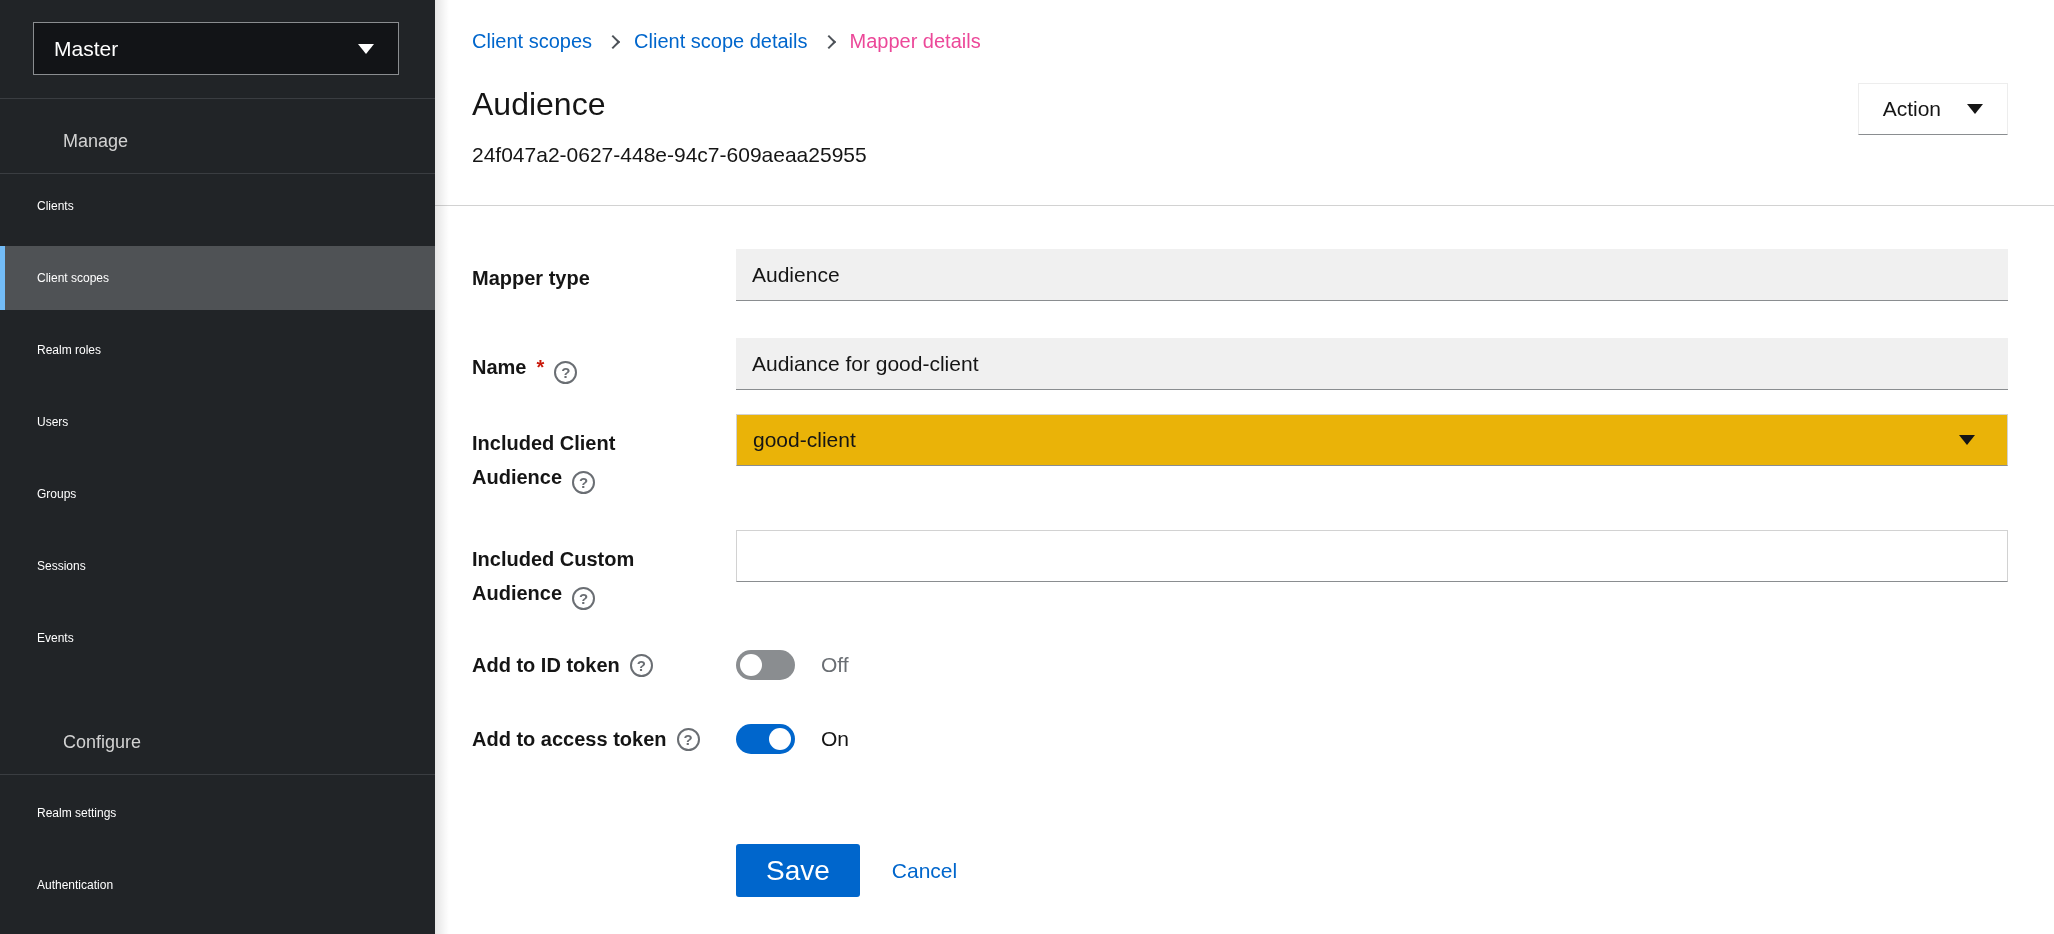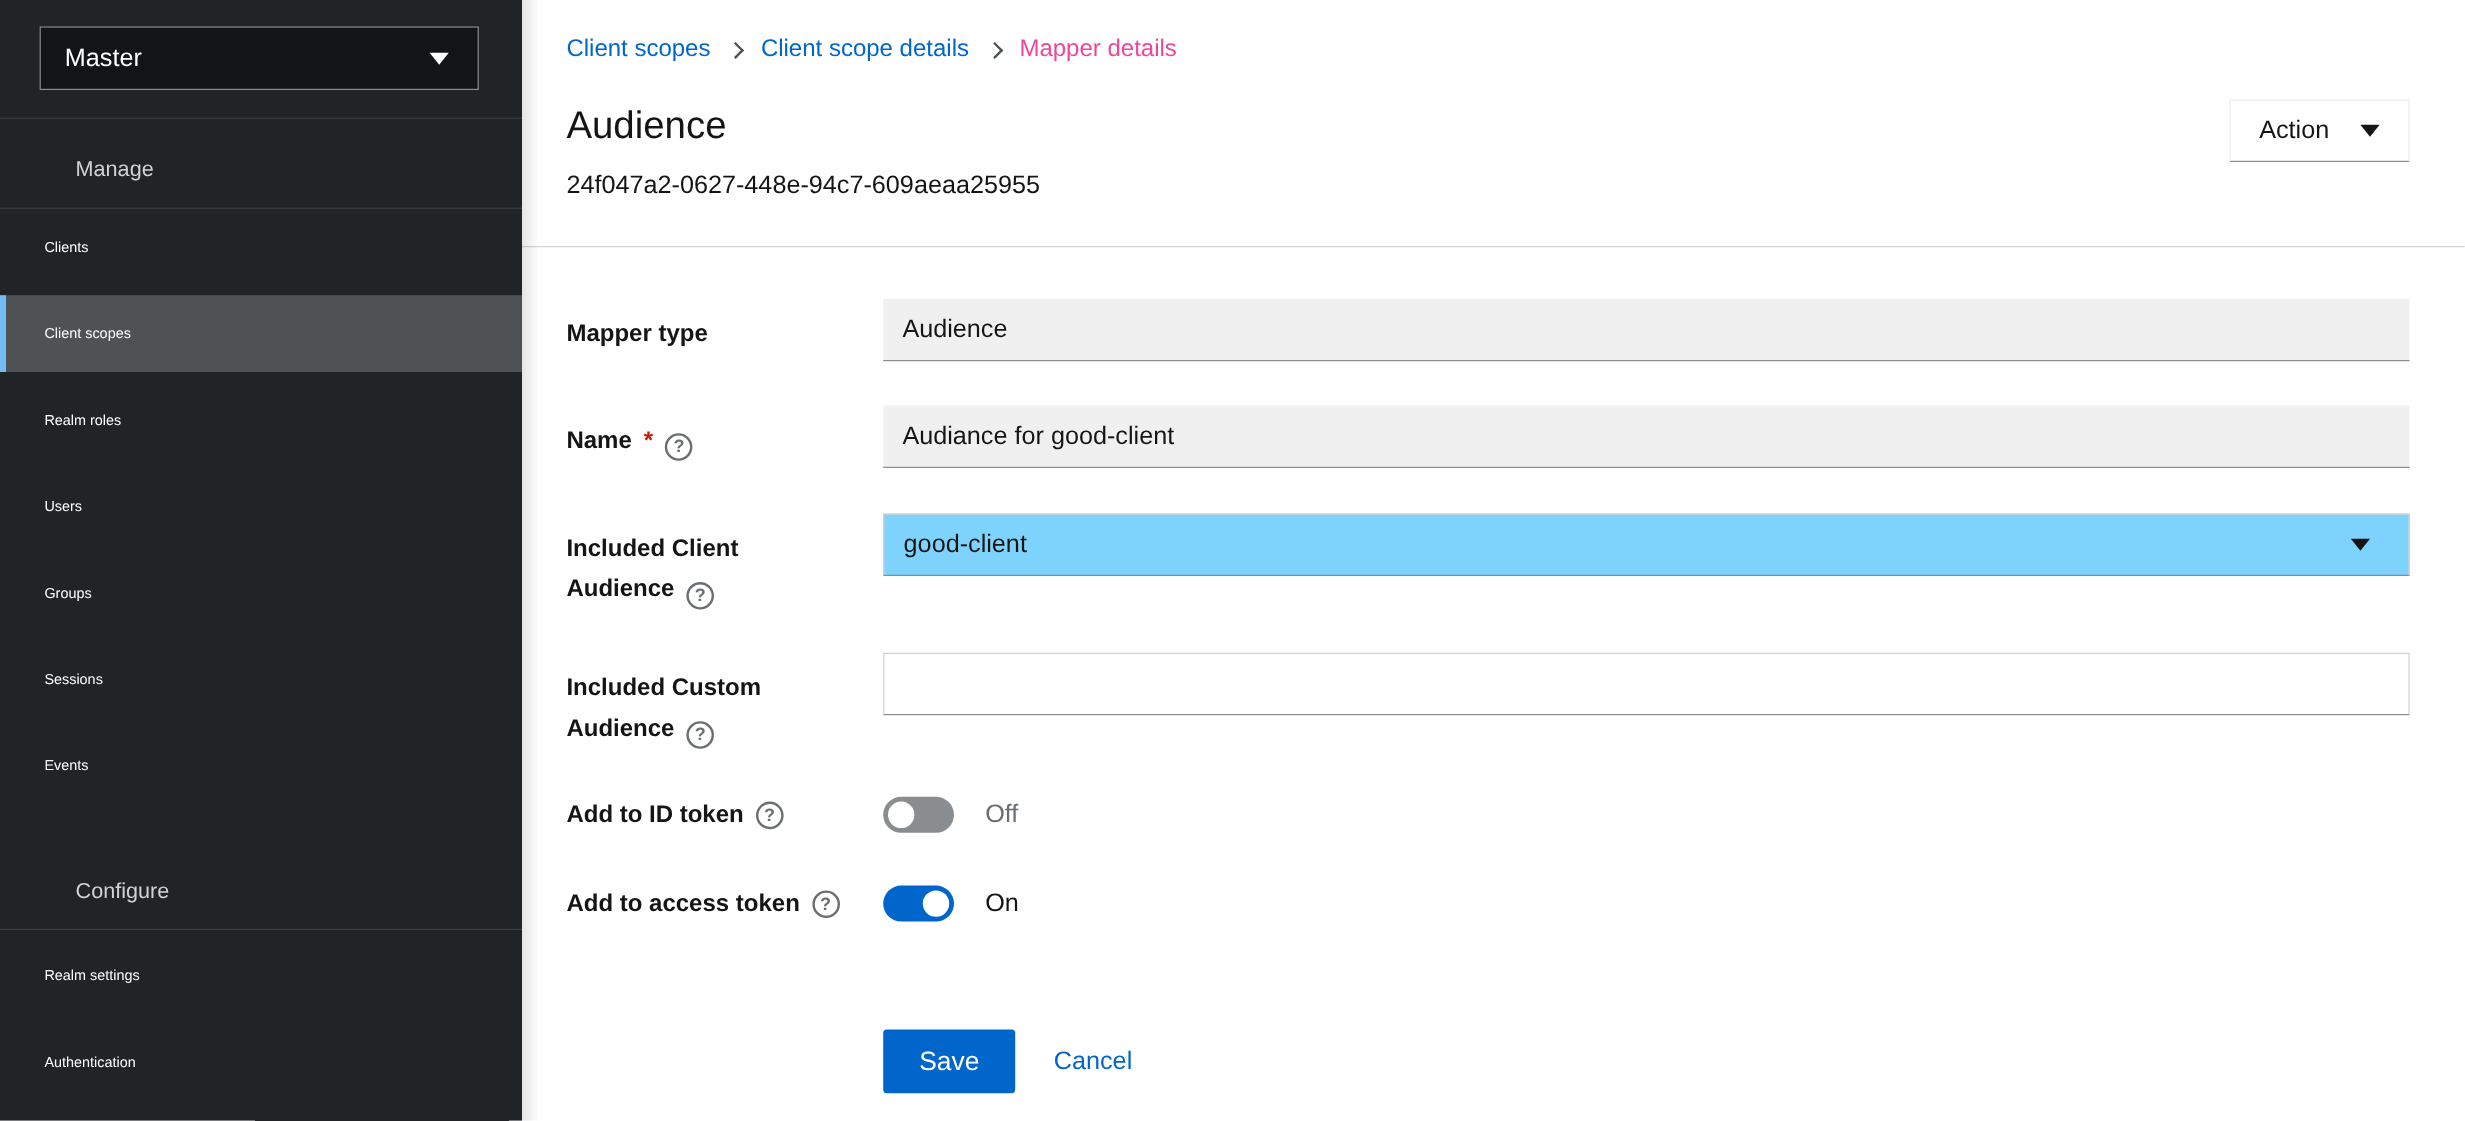--- a/index.html
+++ b/index.html
@@ -118,37 +118,37 @@
     border: none; border-bottom: 1px solid #8a8d90;
     padding: 0 16px;
     font-size: 21px; color: #151515; font-family: inherit;
   }
   .text-field.white {
     background: #ffffff;
     border: 1px solid #d2d2d2; border-bottom: 1px solid #8a8d90;
   }
   .select-field {
     height: 52px;
-    background: #7dd3fc;
+    background: #eab308;
     border: 1px solid #d2d2d2; border-bottom: 1px solid #8a8d90;
     display: flex; align-items: center; justify-content: space-between;
     padding: 0 32px 0 16px;
     font-size: 21px; color: #151515; cursor: pointer;
   }
   .help {
     display: inline-flex; align-items: center; justify-content: center;
     width: 23px; height: 23px; border-radius: 50%;
     border: 2px solid #6a6e73; color: #6a6e73;
     font-size: 15px; font-weight: 700; line-height: 1;
     margin-left: 10px; vertical-align: -4px; cursor: pointer;
   }
   .req { color: #c9190b; margin-left: 10px; }
 
   .mb37 { margin-bottom: 37px; }
-  .mb38 { margin-bottom: 38px; }
+  .mb38 { margin-bottom: 24px; }
   .mb36 { margin-bottom: 36px; }
   .mb40 { margin-bottom: 40px; }
   .mb44 { margin-bottom: 44px; }
 
   .switch-row { display: flex; align-items: center; height: 30px; }
   .switch-row .label-col {
     padding-top: 0; line-height: 30px;
     display: flex; align-items: center;
   }
   .switch {
@@ -167,21 +167,21 @@
   .state-on { color: #151515; }
 
   .actions {
     margin-top: 90px; margin-left: 264px;
     display: flex; align-items: center;
   }
   .save-btn {
     height: 53px; padding: 0 30px;
     background: #0066cc; color: #ffffff;
     border: none; border-radius: 3px;
-    font-size: 22px; font-family: inherit; cursor: pointer;
+    font-size: 28px; font-family: inherit; cursor: pointer;
   }
   .cancel-link { margin-left: 32px; font-size: 21px; color: #0066cc; text-decoration: none; cursor: pointer; }
 </style>
 </head>
 <body>
 
 <aside class="sidebar">
   <div class="realm-select">
     <span>Master</span>
     <span class="tri tri-white"></span>

